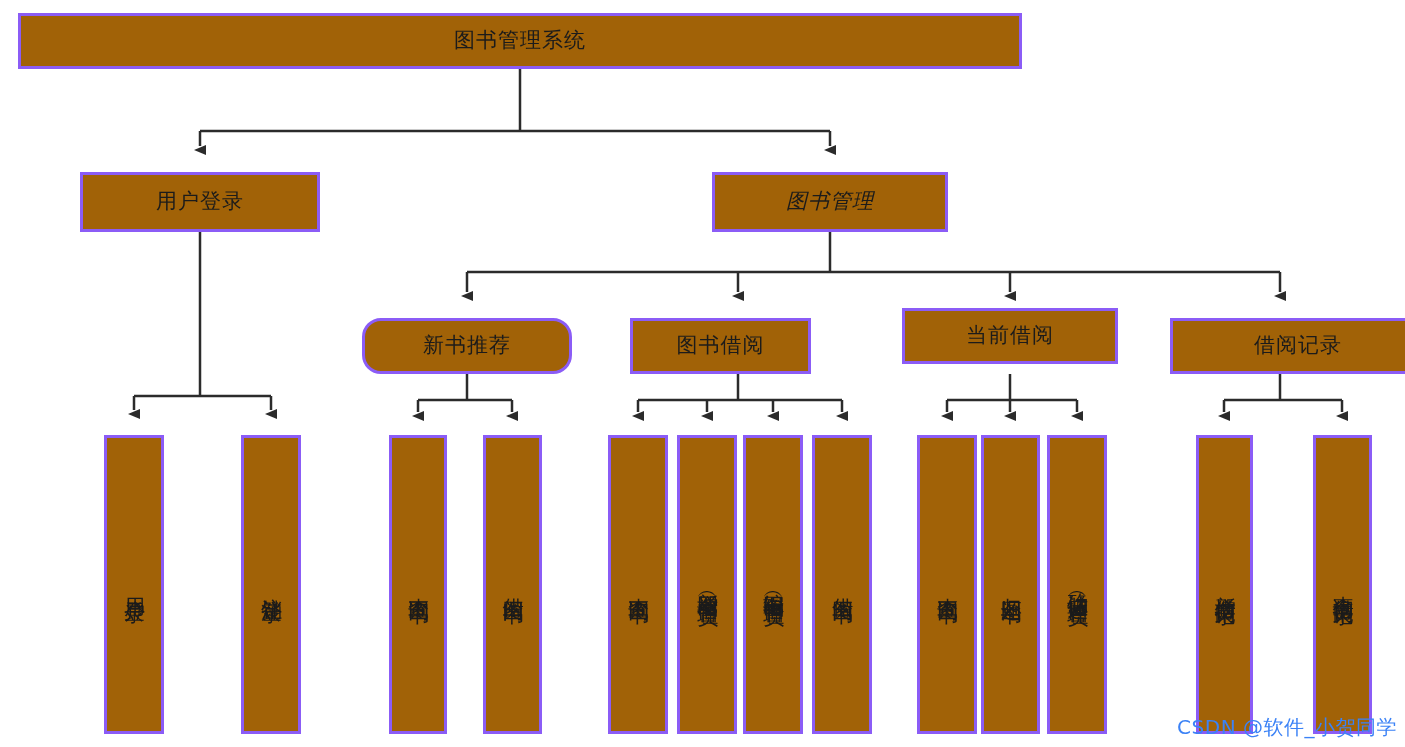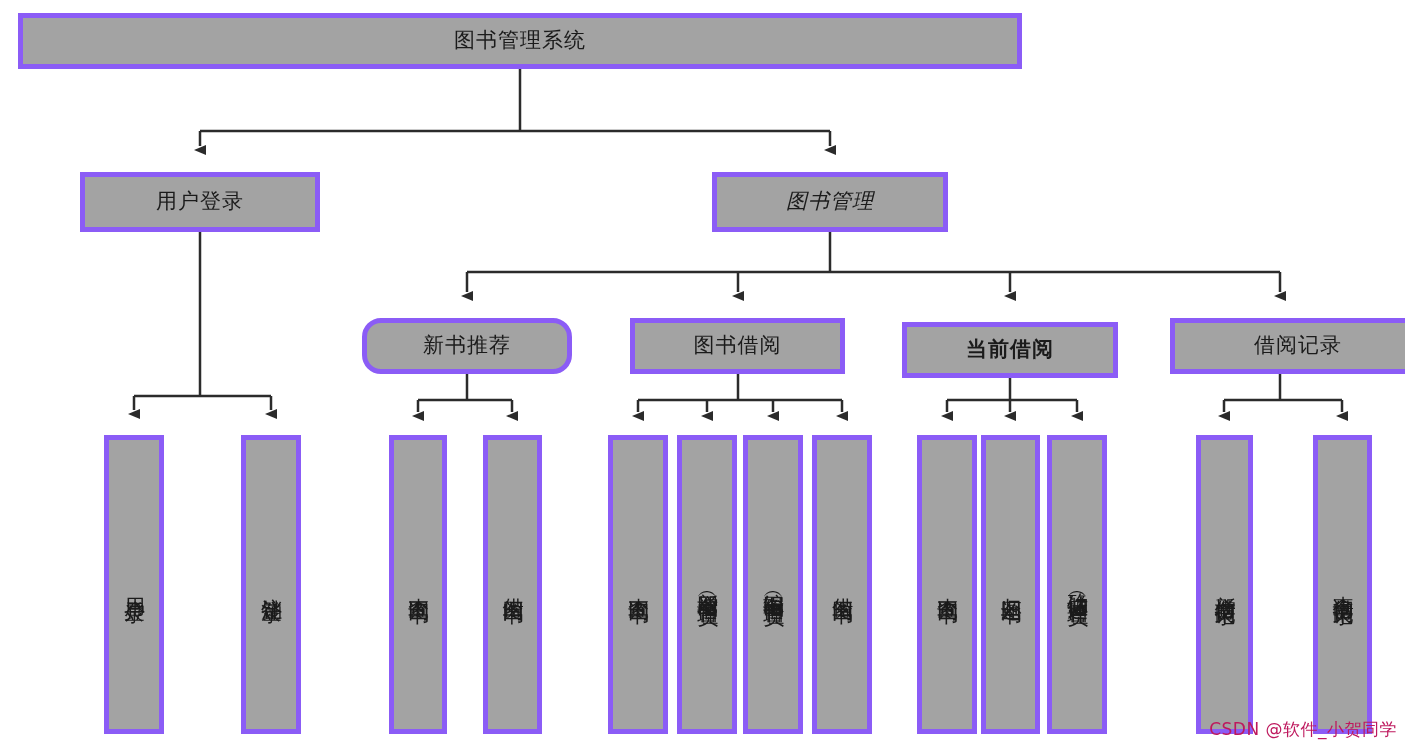--- a/index.html
+++ b/index.html
@@ -20,22 +20,22 @@
   #svg-layer {
     position: absolute;
     left: 0;
     top: 0;
     width: 1405px;
     height: 747px;
   }
   .node {
     position: absolute;
     box-sizing: border-box;
-    border: 5px solid #8b5cf6;
-    background: #a3a3a3;
+    border: 3px solid #8b5cf6;
+    background: #a16207;
     display: flex;
     align-items: center;
     justify-content: center;
     color: #1b1b1b;
   }
   .node.horiz {
     font-size: 21px;
     letter-spacing: 1px;
     line-height: 1.2;
   }
@@ -51,22 +51,22 @@
   .node.vert .vtext {
     writing-mode: vertical-rl;
     text-orientation: upright;
     display: block;
     max-height: 100%;
   }
   #watermark {
     position: absolute;
     right: 8px;
     bottom: 6px;
-    font-size: 17px;
-    color: #be185d;
+    font-size: 20px;
+    color: #3b82f6;
     letter-spacing: 0.5px;
     white-space: nowrap;
     pointer-events: none;
   }
 </style>
 </head>
 <body>
 
 <div id="canvas">
 
@@ -128,24 +128,24 @@
   <div class="node horiz" style="left:80px; top:172px; width:240px; height:60px;">
     <span>用户登录</span>
   </div>
   <div class="node horiz" style="left:712px; top:172px; width:236px; height:60px;font-style:italic;">
     <span>图书管理</span>
   </div>
 
   <div class="node horiz" style="left:362px; top:318px; width:210px; height:56px;border-radius:19px;">
     <span>新书推荐</span>
   </div>
-  <div class="node horiz" style="left:630px; top:318px; width:215px; height:56px;">
+  <div class="node horiz" style="left:630px; top:318px; width:181px; height:56px;">
     <span>图书借阅</span>
   </div>
-  <div class="node horiz" style="left:902px; top:322px; width:216px; height:56px;font-weight:bold;">
+  <div class="node horiz" style="left:902px; top:308px; width:216px; height:56px;">
     <span>当前借阅</span>
   </div>
   <div class="node horiz" style="left:1170px; top:318px; width:256px; height:56px;">
     <span>借阅记录</span>
   </div>
 
   <div class="node vert" style="left:104px; top:435px; width:60px; height:299px;">
     <span class="vtext">用户登录</span>
   </div>
   <div class="node vert" style="left:241px; top:435px; width:60px; height:299px;">

